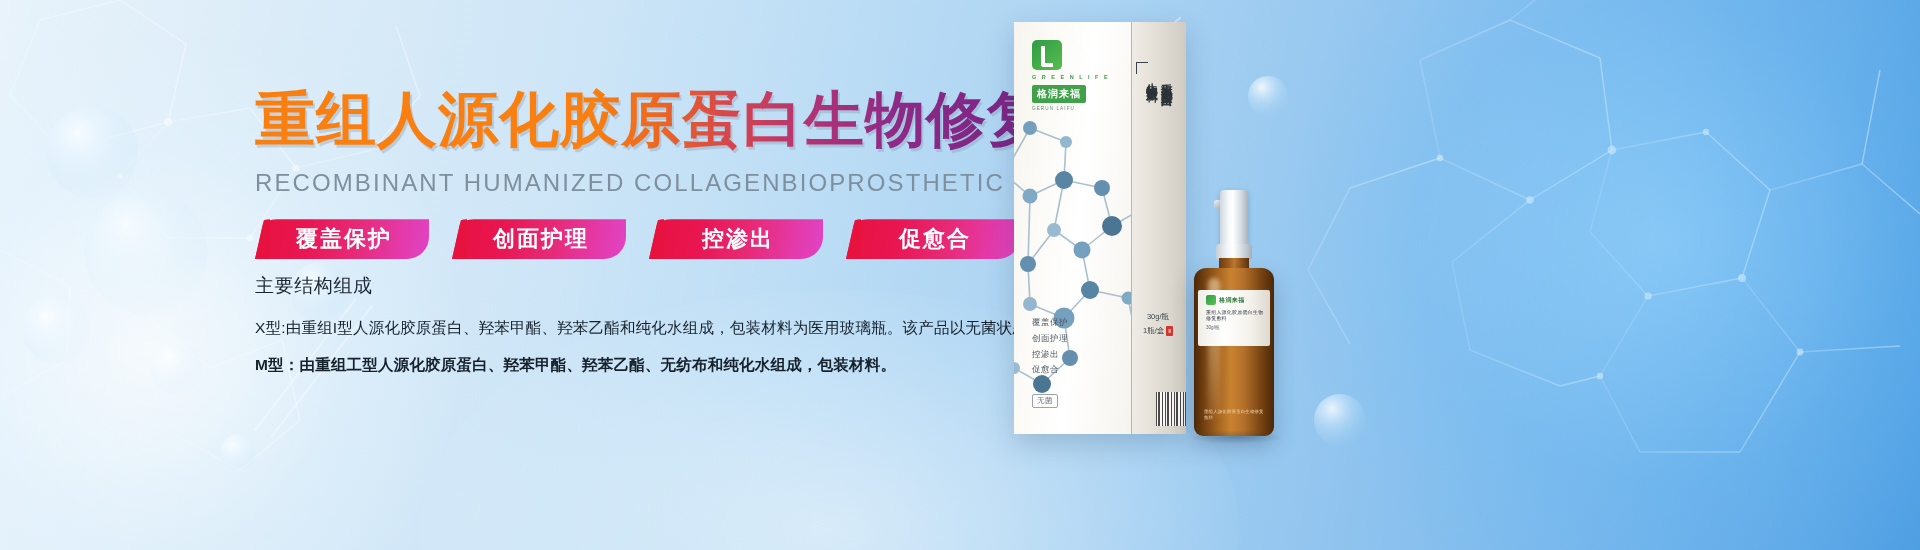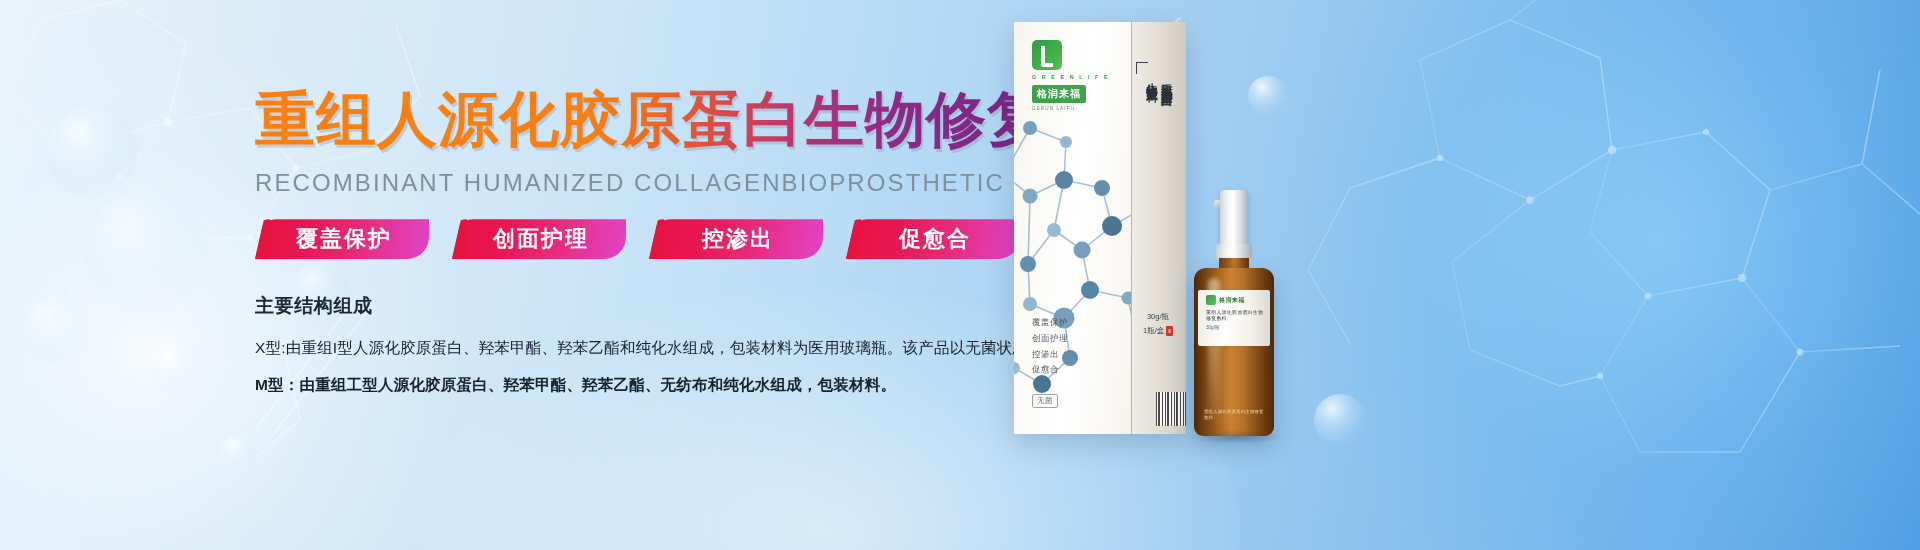--- a/index.html
+++ b/index.html
@@ -136,23 +136,23 @@
     position: absolute;
     left: -1px; top: 0; bottom: 0;
     width: 16px;
     background: linear-gradient(100deg, #e8123f 0%, #e8123f 100%);
     border-radius: 22px 0 0 0;
   }
   .tag-label { position: relative; z-index: 2; }
 
   
   .section-heading {
-    margin-top: 34px;
+    margin-top: 14px;
     font-size: 19px;
-    font-weight: 700;
+    font-weight: 400;
     color: #1d2733;
     letter-spacing: 0.6px;
   }
   .body-text {
     margin-top: 17px;
     font-size: 15.5px;
     line-height: 1.55;
     color: #16212c;
     letter-spacing: 0.2px;
     white-space: nowrap;

